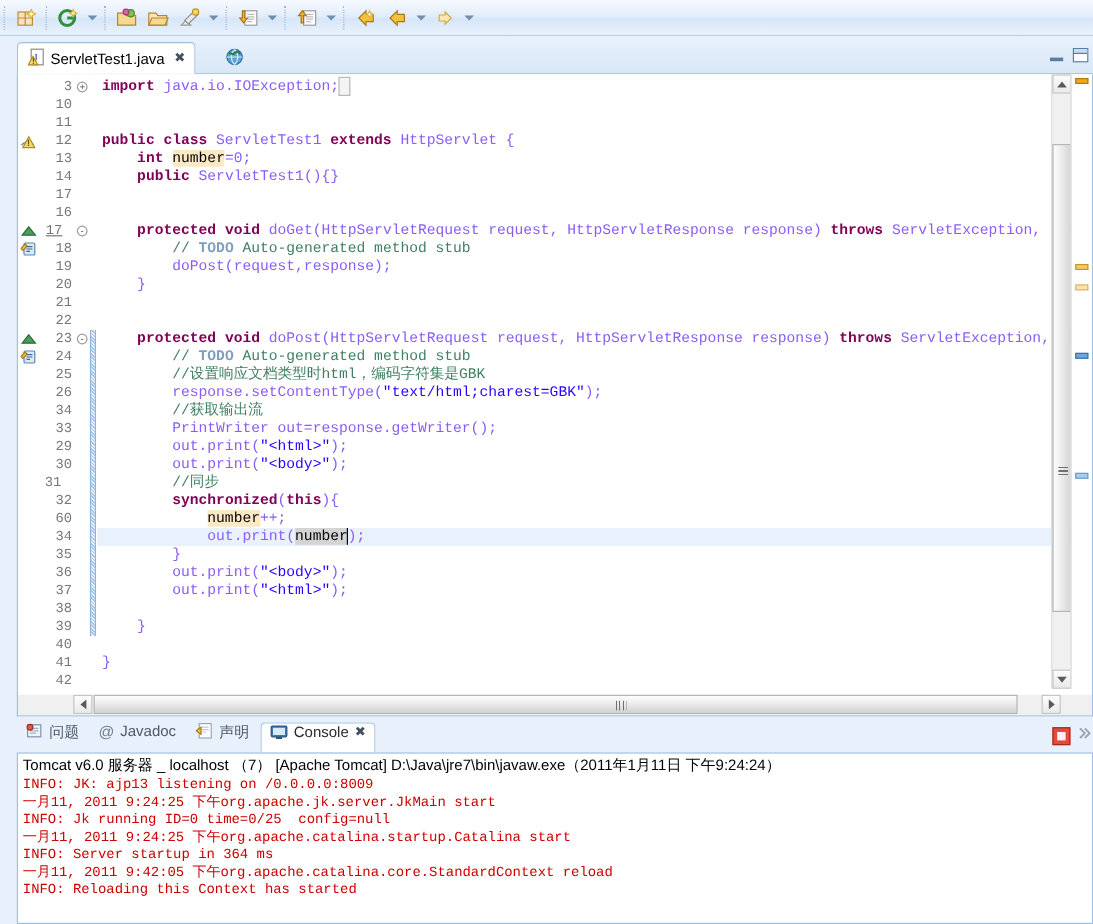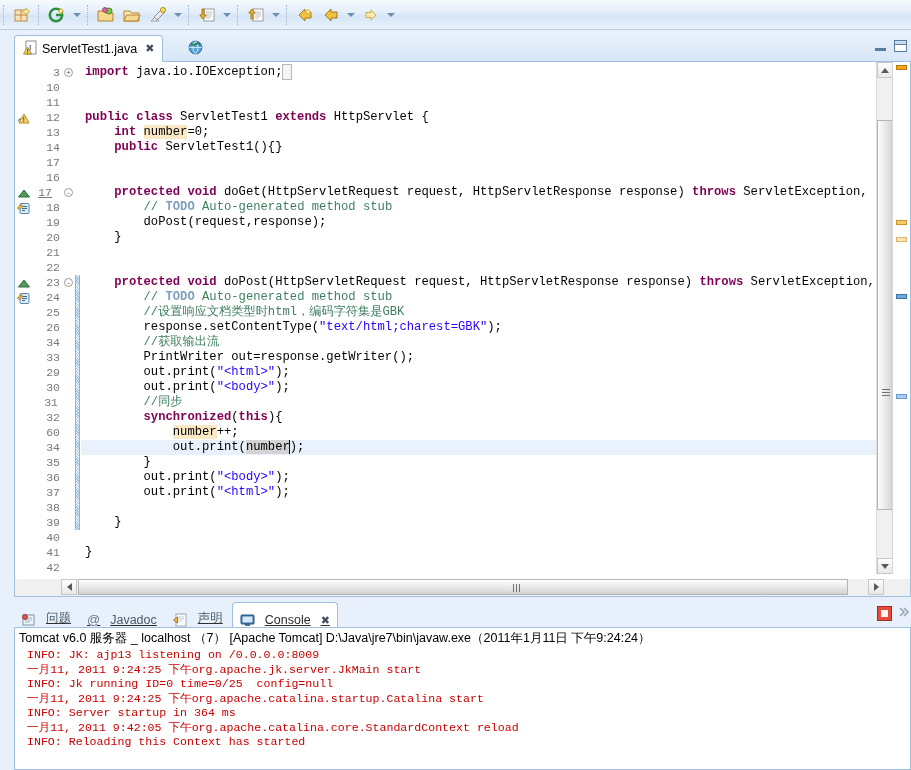--- a/index.html
+++ b/index.html
@@ -129,21 +129,21 @@
   .cl { height: 15px; line-height: 15px; position: relative; }
   .ln { height: 15px; line-height: 15px; }
   .hl-line { background: #e8f1fc; }
 
   .kw { color: #7f0055; font-weight: bold; }
   .str { color: #2a00ff; }
   .cmt { color: #3f7f5f; }
   .cmt-task { color: #7f9fbf; font-weight: bold; }
   .occ { background: #fbe9c6; }
   .occ2 { background: #d4d4d4; }
-  .plain { color: #000000; }
+  .plain { color: #8b5cf6; }
 
   .fold-mark {
     position: absolute; left: 1px;
     width: 9px; height: 9px;
     border: 1px solid #9b9b9b; border-radius: 50%;
     background: #fff; font-size: 8px; line-height: 7px;
     text-align: center; color: #555;
   }
   .change-bar {
     position: absolute; left: 1px; width: 5px;
@@ -221,22 +221,22 @@
   
   #console-frame {
     position: absolute; left: 14px; top: 601px;
     width: 897px; height: 169px;
   }
   #console-tabs {
     position: absolute; left: 0; top: 0; width: 897px; height: 26px;
     display: flex; align-items: flex-end; gap: 2px;
   }
   .ctab {
-    height: 25px; display: flex; align-items: flex-end; gap: 10px;
-    padding: 0 7px; font-size: 12.5px; color: #2b2b2b; white-space: nowrap; text-decoration: underline;
+    height: 25px; display: flex; align-items: flex-start; gap: 5px;
+    padding: 0 7px; font-size: 12.5px; color: #2b2b2b; white-space: nowrap;
   }
   .ctab.active {
     background: #ffffff;
     border: 1px solid #9dbfe0; border-bottom: none;
     border-top-left-radius: 4px; border-top-right-radius: 4px;
   }
   .ctab .ctab-close { font-size: 11px; color: #44505e; }
   #console-tools {
     position: absolute; right: 2px; top: 3px;
     display: flex; align-items: center; gap: 6px;
@@ -253,21 +253,21 @@
     background: #ffffff; border: 1px solid #9dbfe0;
     overflow: hidden;
   }
   #console-title {
     font-size: 12.5px; color: #000; padding: 2px 4px 1px 4px;
     white-space: nowrap;
   }
   #console-out {
     font-family: "Liberation Mono", monospace;
     font-size: 11.6px; line-height: 14.5px;
-    color: #cc0000; padding-left: 12px; white-space: pre;
+    color: #cc0000; padding-left: 4px; white-space: pre;
   }
 </style>
 </head>
 <body>
 
 <div id="app">
 
   <div id="toolbar">
     <div class="tb-sep"></div>
 
@@ -448,21 +448,21 @@
             <div class="ln" style="position: absolute; right: 3px; top: 183px;">21</div>
             <div class="ln" style="position: absolute; right: 3px; top: 198px;">22</div>
             <div class="ln" style="position: absolute; right: 3px; top: 213px;">23</div>
             <div class="ln" style="position: absolute; right: 3px; top: 228px;">24</div>
             <div class="ln" style="position: absolute; right: 3px; top: 243px;">25</div>
             <div class="ln" style="position: absolute; right: 3px; top: 258px;">26</div>
             <div class="ln" style="position: absolute; right: 3px; top: 273px;">34</div>
             <div class="ln" style="position: absolute; right: 3px; top: 288px;">33</div>
             <div class="ln" style="position: absolute; right: 3px; top: 303px;">29</div>
             <div class="ln" style="position: absolute; right: 3px; top: 318px;">30</div>
-            <div class="ln" style="position: absolute; right: 5px; top: 333px;">31</div>
+            <div class="ln" style="position: absolute; right: 12px; top: 333px;">31</div>
             <div class="ln" style="position: absolute; right: 3px; top: 348px;">32</div>
             <div class="ln" style="position: absolute; right: 3px; top: 363px;">60</div>
             <div class="ln" style="position: absolute; right: 3px; top: 378px;">34</div>
             <div class="ln" style="position: absolute; right: 3px; top: 393px;">35</div>
             <div class="ln" style="position: absolute; right: 3px; top: 408px;">36</div>
             <div class="ln" style="position: absolute; right: 3px; top: 423px;">37</div>
             <div class="ln" style="position: absolute; right: 3px; top: 438px;">38</div>
             <div class="ln" style="position: absolute; right: 3px; top: 453px;">39</div>
             <div class="ln" style="position: absolute; right: 3px; top: 468px;">40</div>
             <div class="ln" style="position: absolute; right: 3px; top: 483px;">41</div>

